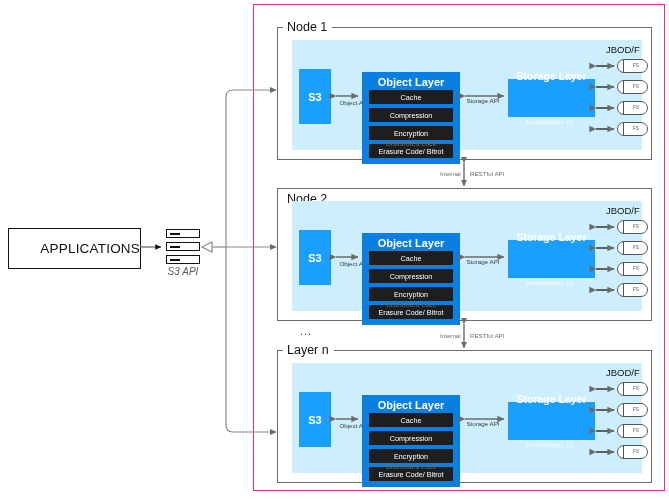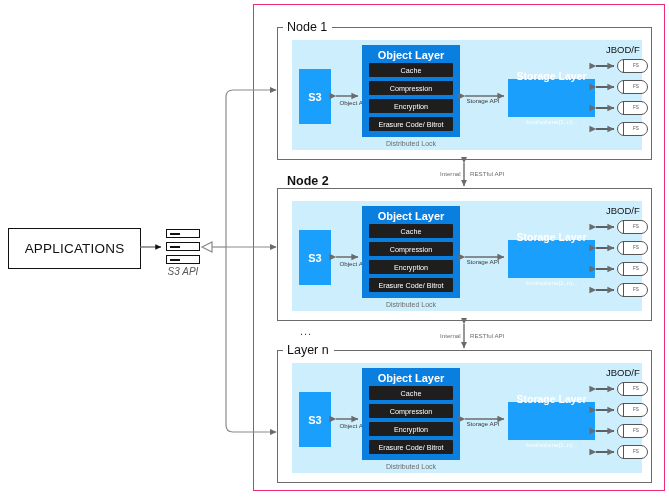--- a/index.html
+++ b/index.html
@@ -9,21 +9,21 @@
     font-family:"Liberation Sans", sans-serif;
     position:relative;
     overflow:hidden;
   }
   .canvas{position:absolute;left:0;top:0;width:669px;height:500px;}
 
   
   .apps-box{
     position:absolute;left:8px;top:228px;width:131px;height:39px;
     border:1.6px solid #111;background:#fff;
-    display:flex;align-items:center;justify-content:center;
+    display:flex;align-items:center;justify-content:flex-end;
     font-size:13.5px;color:#111;letter-spacing:.2px;
   }
   .s3api-icon{position:absolute;left:166px;top:229px;width:34px;height:36px;}
   .s3api-icon .bar{
     position:absolute;left:0;width:34px;height:9px;
     border:1.4px solid #111;background:#fff;box-sizing:border-box;
   }
   .s3api-icon .bar:nth-child(1){top:0;}
   .s3api-icon .bar:nth-child(2){top:13px;}
   .s3api-icon .bar:nth-child(3){top:26px;}
@@ -62,21 +62,21 @@
 
   
   .s3-box{
     position:absolute;background:#1a9ffc;
     display:flex;align-items:center;justify-content:center;
     color:#fff;font-size:11px;font-weight:bold;
   }
 
   
   .obj-layer{
-    position:absolute;background:#0b7fe0;
+    position:absolute;background:#0b7fe0;margin-top:27px;
   }
   .obj-title{
     position:absolute;left:0;top:4px;width:100%;text-align:center;
     color:#fff;font-size:11px;font-weight:bold;
   }
   .obj-row{
     position:absolute;left:7px;right:7px;height:14px;background:#1e1e1e;
     color:#fff;font-size:7.2px;
     display:flex;align-items:center;justify-content:center;
     border-radius:1px;
@@ -180,21 +180,21 @@
       <span>FS</span>
     </div>
   <div class="disk" style="left:617px;top:122px;">
       <span>FS</span>
     </div>
 
   <div class="internal-lab" style="left:440px;top:170px;">Internal</div>
   <div class="rest-lab" style="left:470px;top:170px;">RESTful API</div>
 
   <div class="node" style="left:277px;top:188px;width:375px;height:133px;"></div>
-  <div class="node-label" style="left:283px;top:174px;font-weight:bold;">Node 2</div>
+  <div class="node-label" style="left:283px;top:192px;">Node 2</div>
   <div class="node-inner" style="left:292px;top:201px;width:350px;height:110px;"></div>
   <div class="s3-box" style="left:299px;top:230px;width:32px;height:55px;">
     <span>S3</span>
   </div>
   <div class="api-label" style="left:330px;top:260px;width:48px;">Object API</div>
   <div class="obj-layer" style="left:362px;top:206px;width:98px;height:92px;">
     <div class="obj-title">Object Layer</div>
     <div class="obj-row" style="top:18px;">Cache</div>
     <div class="obj-row" style="top:36px;">Compression</div>
     <div class="obj-row" style="top:54px;">Encryption</div>

